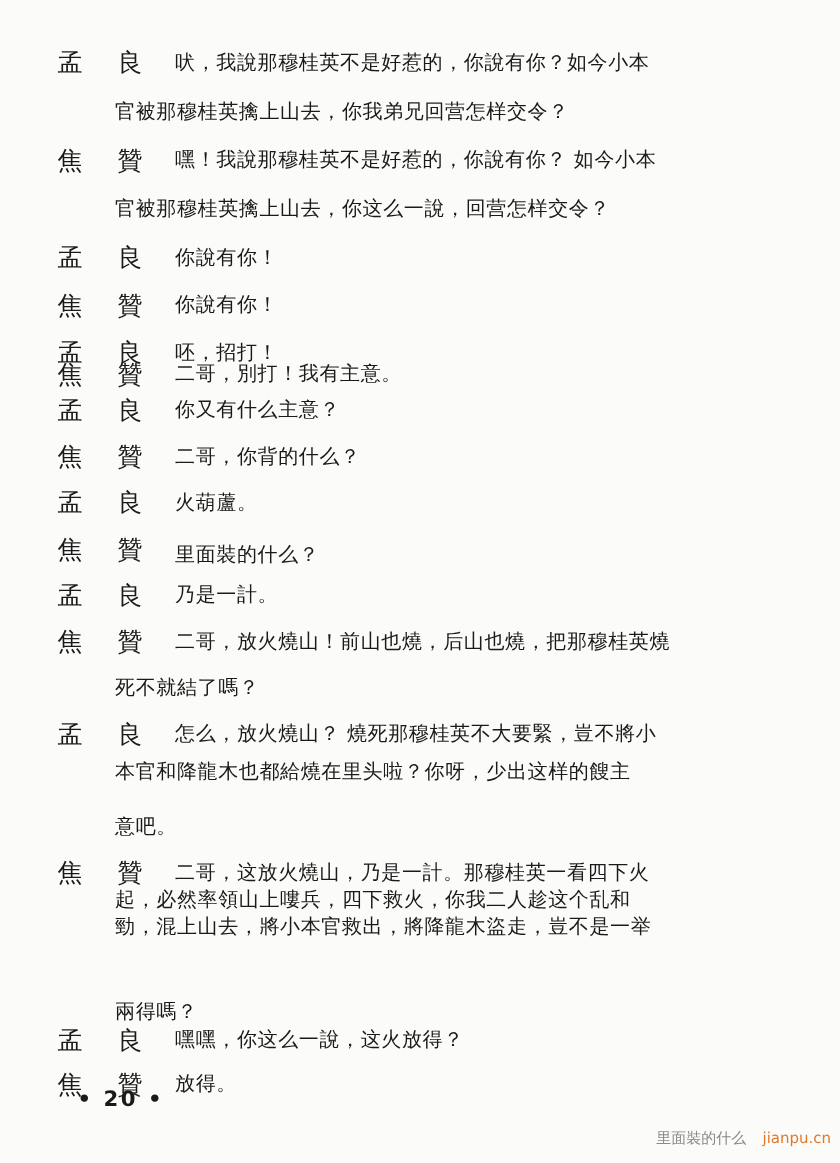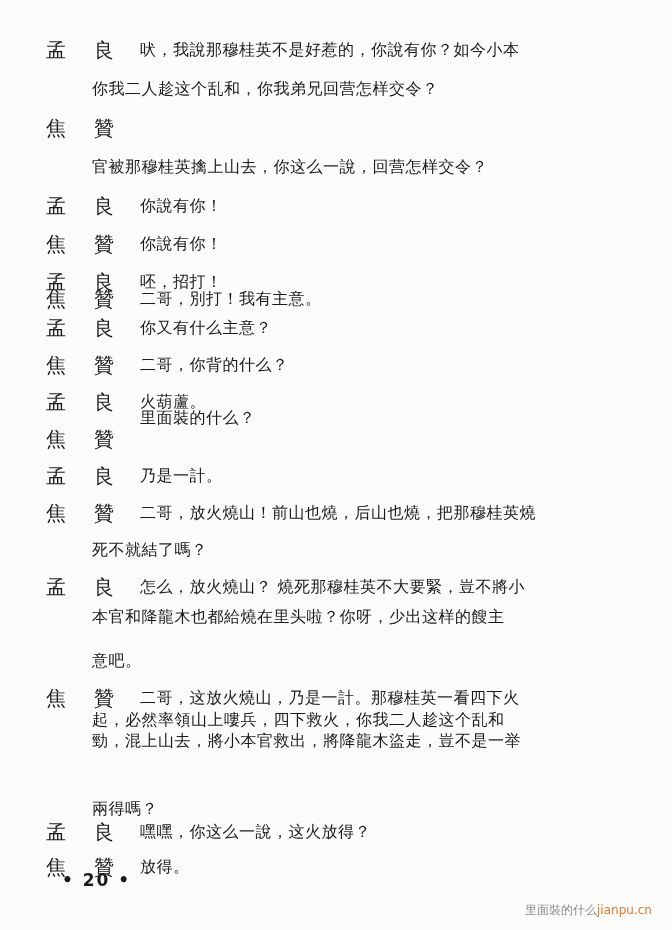--- a/index.html
+++ b/index.html
@@ -26,34 +26,35 @@
     .page-number {
       position: absolute; left: 62px; top: 870px;
       font-family: "DejaVu Sans", "Liberation Sans", sans-serif;
       font-weight: bold; font-size: 17px; letter-spacing: 2px;
     }
     .watermark {
       position: absolute; left: 525px; top: 902px;
       font-family: "DejaVu Sans", "Liberation Sans", sans-serif;
       font-size: 12px; color: #8a8a8a;
     }
-    .watermark .wm-url { color: #e07a2a; margin-left: 0; }
+    .watermark .wm-url { color: #e07a2a; margin-left: 13px; }
   </style>
 </head>
 <body>
 
 <div class="page">
 
   <span class="spk1" style="top:38px">孟</span>
   <span class="spk2" style="top:38px">良</span>
   <div class="line speech" style="top:38px">吠，我說那穆桂英不是好惹的，你說有你？如今小本</div>
-  <div class="line cont" style="top:77px">你我二人趁这个乱和，你我弟兄回营怎样交令？</div>
+  <div class="line cont" style="top:77px">官被那穆桂英擒上山去，你我弟兄回营怎样交令？</div>
 
   <span class="spk1" style="top:116px">焦</span>
   <span class="spk2" style="top:116px">贊</span>
+  <div class="line speech" style="top:116px">嘿！我說那穆桂英不是好惹的，你說有你？ 如今小本</div>
   <div class="line cont" style="top:155px">官被那穆桂英擒上山去，你这么一說，回营怎样交令？</div>
 
   <span class="spk1" style="top:194px">孟</span>
   <span class="spk2" style="top:194px">良</span>
   <div class="line speech" style="top:194px">你說有你！</div>
 
   <span class="spk1" style="top:232px">焦</span>
   <span class="spk2" style="top:232px">贊</span>
   <div class="line speech" style="top:232px">你說有你！</div>
 
@@ -72,21 +73,21 @@
   <span class="spk1" style="top:353px">焦</span>
   <span class="spk2" style="top:353px">贊</span>
   <div class="line speech" style="top:353px">二哥，你背的什么？</div>
 
   <span class="spk1" style="top:390px">孟</span>
   <span class="spk2" style="top:390px">良</span>
   <div class="line speech" style="top:390px">火葫蘆。</div>
 
   <span class="spk1" style="top:427px">焦</span>
   <span class="spk2" style="top:427px">贊</span>
-  <div class="line speech" style="top:406px">里面裝的什么？</div>
+  <div class="line speech" style="top:432px">里面裝的什么？</div>
 
   <span class="spk1" style="top:464px">孟</span>
   <span class="spk2" style="top:464px">良</span>
   <div class="line speech" style="top:464px">乃是一計。</div>
 
   <span class="spk1" style="top:501px">焦</span>
   <span class="spk2" style="top:501px">贊</span>
   <div class="line speech" style="top:501px">二哥，放火燒山！前山也燒，后山也燒，把那穆桂英燒</div>
   <div class="line cont" style="top:538px">死不就結了嗎？</div>
 

